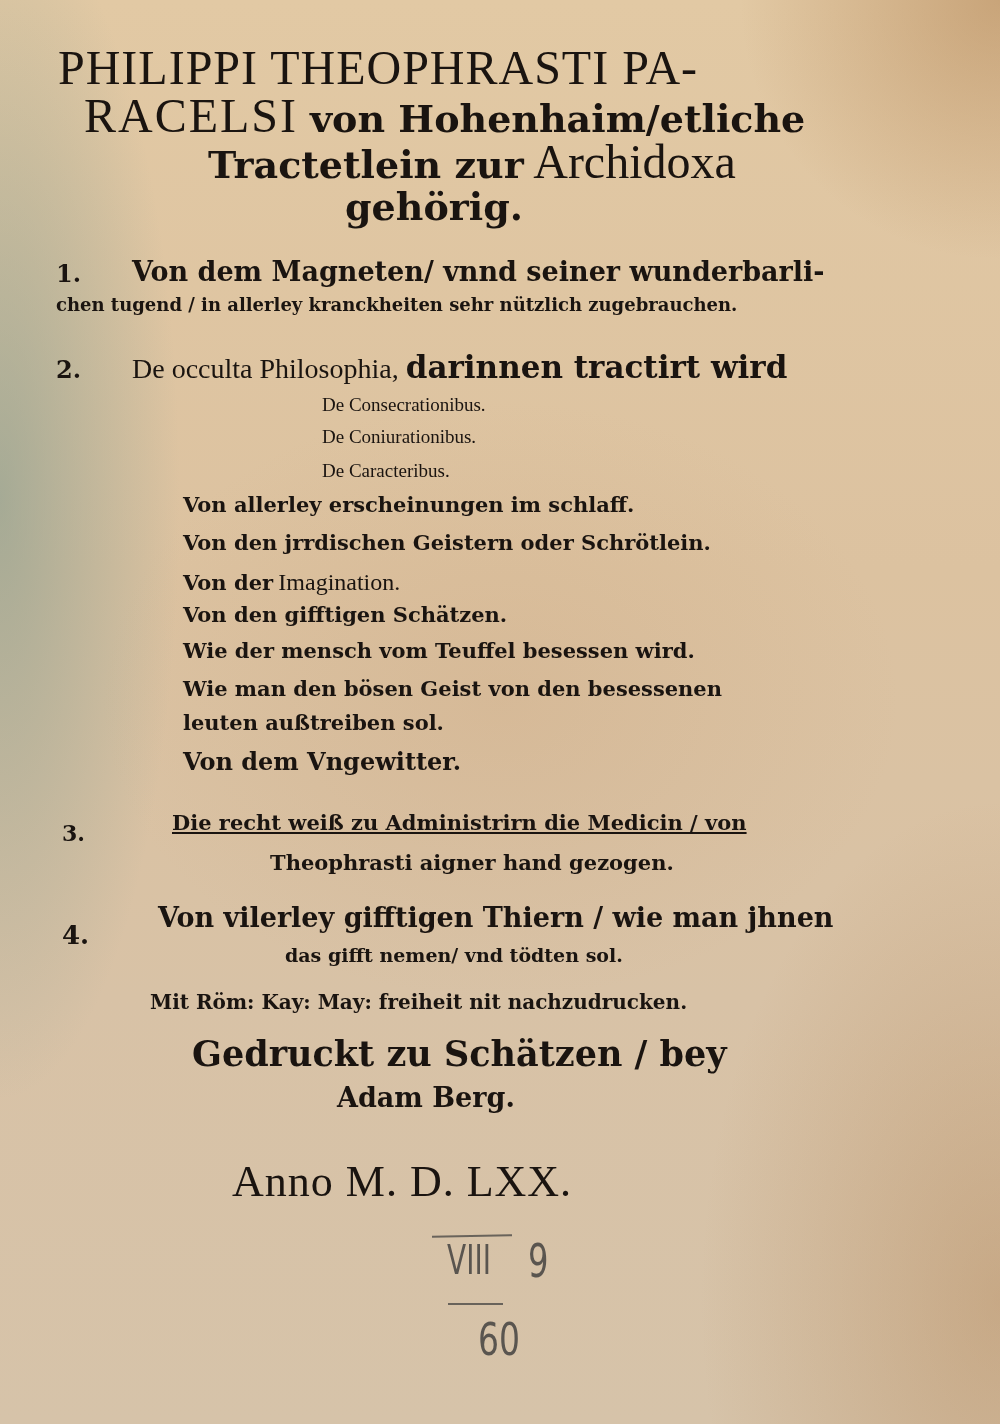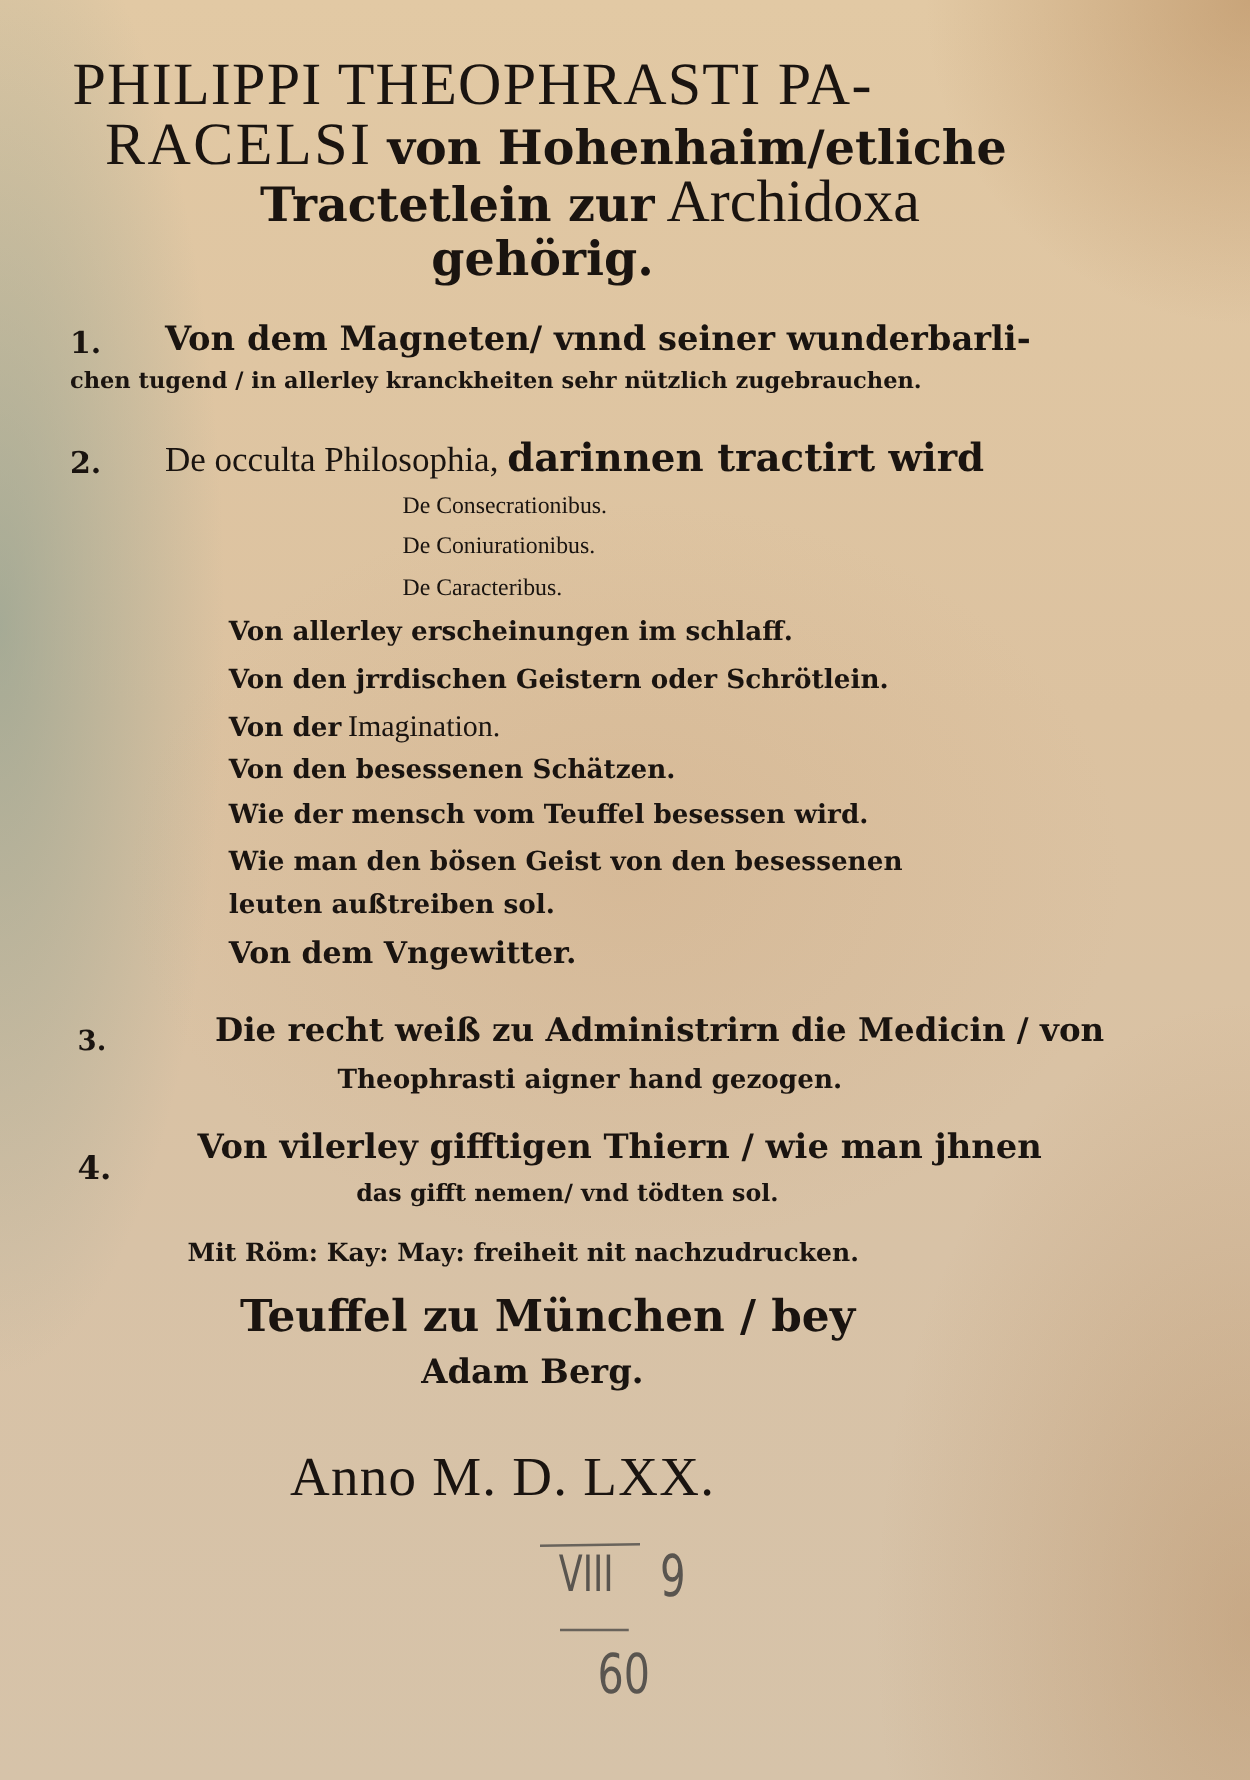--- a/index.html
+++ b/index.html
@@ -53,37 +53,37 @@
   <div class="line roman" style="left:322px; top:395px; font-size:19px;">De Consecrationibus.</div>
   <div class="line roman" style="left:322px; top:427px; font-size:19px;">De Coniurationibus.</div>
   <div class="line roman" style="left:322px; top:461px; font-size:19px;">De Caracteribus.</div>
 
   <div class="line black" style="left:183px; top:532px; font-size:21px;">Von den jrrdischen Geistern oder Schrötlein.</div>
   <div class="line black" style="left:183px; top:494px; font-size:21px;">Von allerley erscheinungen im schlaff.</div>
   <div class="line" style="left:183px; top:570px; font-size:21px;">
     <span class="black">Von der</span>
     <span class="roman" style="font-size:24px;">Imagination.</span>
   </div>
-  <div class="line black" style="left:183px; top:604px; font-size:21px;">Von den besessenen Schätzen.</div>
+  <div class="line black" style="left:183px; top:604px; font-size:21px;">Von den gifftigen Schätzen.</div>
   <div class="line black" style="left:183px; top:640px; font-size:21px;">Wie der mensch vom Teuffel besessen wird.</div>
   <div class="line black" style="left:183px; top:678px; font-size:21px;">Wie man den bösen Geist von den besessenen</div>
   <div class="line black" style="left:183px; top:712px; font-size:21px;">leuten außtreiben sol.</div>
   <div class="line black" style="left:183px; top:750px; font-size:24px;">Von dem Vngewitter.</div>
 
   <div class="line num" style="left:62px; top:822px; font-size:22px;">3.</div>
-  <div class="line black" style="left:172px; top:812px; font-size:26px;">Die recht weiß zu Administrirn die Medicin / von</div>
+  <div class="line black" style="left:172px; top:812px; font-size:21px;text-decoration:underline;">Die recht weiß zu Administrirn die Medicin / von</div>
   <div class="line black" style="left:270px; top:852px; font-size:21px;">Theophrasti aigner hand gezogen.</div>
 
   <div class="line num" style="left:62px; top:922px; font-size:26px;">4.</div>
   <div class="line black" style="left:158px; top:904px; font-size:27px;">Von vilerley gifftigen Thiern / wie man jhnen</div>
   <div class="line black" style="left:285px; top:946px; font-size:19px;">das gifft nemen/ vnd tödten sol.</div>
 
   <div class="line black" style="left:150px; top:992px; font-size:20px;">Mit Röm: Kay: May: freiheit nit nachzudrucken.</div>
 
-  <div class="line black" style="left:192px; top:1036px; font-size:35px;">Teuffel zu München / bey</div>
+  <div class="line black" style="left:192px; top:1036px; font-size:35px;">Gedruckt zu Schätzen / bey</div>
   <div class="line black" style="left:337px; top:1084px; font-size:27px;">Adam Berg.</div>
 
   <div class="line roman" style="left:232px; top:1160px; font-size:44px; letter-spacing:1px;">Anno M. D. LXX.</div>
 
   <div class="shelf-rule" style="left:432px; top:1235px; width:80px; transform:rotate(-1deg);"></div>
   <div class="line pencil" style="left:447px; top:1240px; font-size:40px; transform:scaleX(0.7); transform-origin:left;">VIII</div>
   <div class="line pencil" style="left:528px; top:1238px; font-size:46px; transform:scaleX(0.7); transform-origin:left;">9</div>
   <div class="shelf-rule" style="left:448px; top:1303px; width:55px;"></div>
   <div class="line pencil" style="left:478px; top:1318px; font-size:44px; transform:scaleX(0.75); transform-origin:left;">60</div>
 

